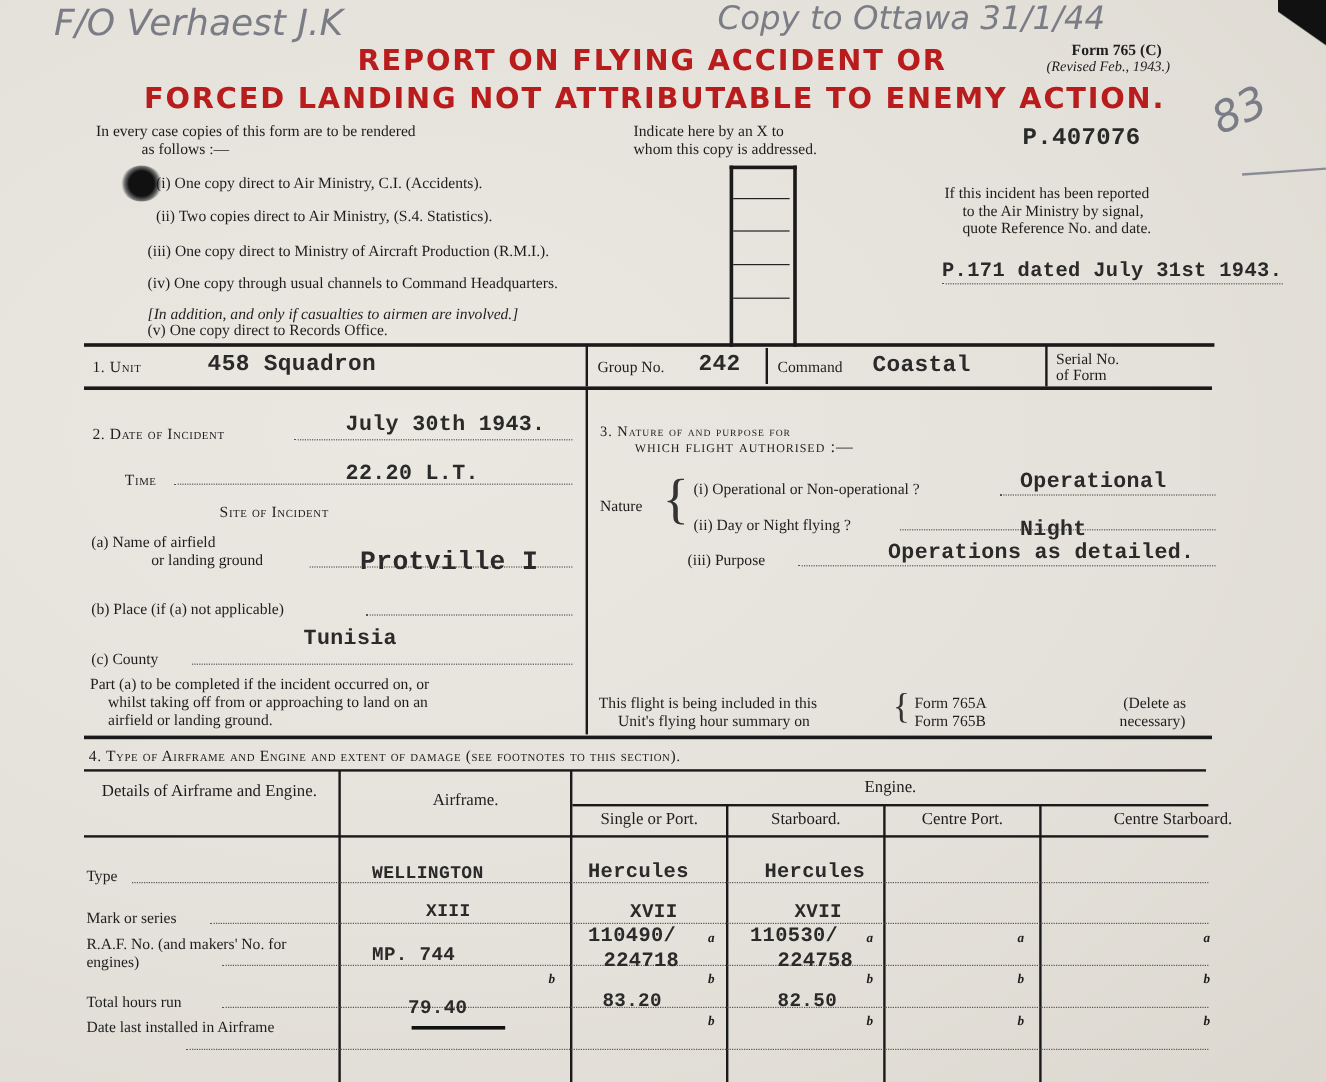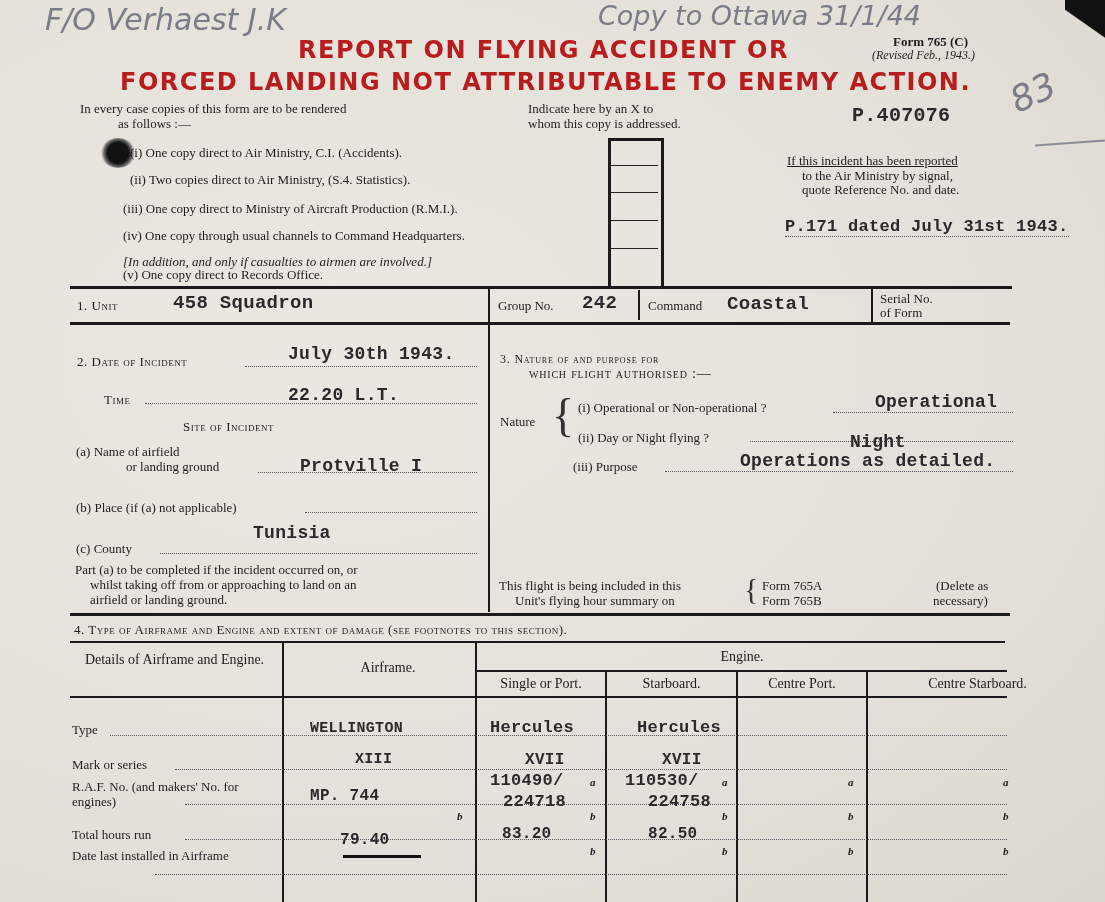--- a/index.html
+++ b/index.html
@@ -55,21 +55,21 @@
 <div class="abs small" style="left:123px;top:228px;">(iv) One copy through usual channels to Command Headquarters.</div>
 <div class="abs small" style="left:123px;top:254px;font-style:italic;">[In addition, and only if casualties to airmen are involved.]</div>
 <div class="abs small" style="left:123px;top:267px;">(v) One copy direct to Records Office.</div>
 
 <div class="abs" style="left:608px;top:138px;width:50px;height:148px;border-left:3px solid #1a1a1a;border-right:3px solid #1a1a1a;border-top:3px solid #1a1a1a;"></div>
 <div class="abs" style="left:611px;top:165px;width:47px;height:27px;border-top:1.5px solid #222;"></div>
 <div class="abs" style="left:611px;top:192px;width:47px;height:28px;border-top:1.5px solid #222;"></div>
 <div class="abs" style="left:611px;top:220px;width:47px;height:28px;border-top:1.5px solid #222;"></div>
 <div class="abs" style="left:611px;top:248px;width:47px;height:36px;border-top:1.5px solid #222;"></div>
 
-<div class="abs small" style="left:787px;top:153px;text-decoration:underline;">If this incident has been reported</div>
+<div class="abs small" style="left:787px;top:153px;">If this incident has been reported</div>
 <div class="abs small" style="left:802px;top:168px;">to the Air Ministry by signal,</div>
 <div class="abs small" style="left:802px;top:182px;text-align:right;">quote Reference No. and date.</div>
 <div class="abs typed dots" style="left:785px;top:217px;font-size:17px;">P.171 dated July 31st 1943.</div>
 
 <div class="hr" style="left:70px;top:286px;width:942px;height:3px;"></div>
 <div class="abs small sc" style="left:77px;top:298px;">1. Unit</div>
 <div class="abs typed" style="left:173px;top:292px;font-size:19px;">458 Squadron</div>
 <div class="vr" style="left:488px;top:288px;height:34px;"></div>
 <div class="abs small" style="left:498px;top:298px;">Group No.</div>
 <div class="abs typed" style="left:582px;top:292px;font-size:19px;">242</div>
@@ -85,37 +85,37 @@
 <div class="abs small sc" style="left:77px;top:354px;">2. Date of Incident</div>
 <div class="abs dots" style="left:245px;top:366px;width:232px;"></div>
 <div class="abs typed" style="left:288px;top:344px;font-size:18px;">July 30th 1943.</div>
 <div class="abs small sc" style="left:104px;top:392px;">Time</div>
 <div class="abs dots" style="left:145px;top:403px;width:332px;"></div>
 <div class="abs typed" style="left:288px;top:385px;font-size:18px;">22.20 L.T.</div>
 <div class="abs small sc" style="left:183px;top:419px;">Site of Incident</div>
 <div class="abs small" style="left:76px;top:444px;">(a) Name of airfield</div>
 <div class="abs small" style="left:126px;top:459px;">or landing ground</div>
 <div class="abs dots" style="left:258px;top:472px;width:219px;"></div>
-<div class="abs typed" style="left:300px;top:456px;font-size:18px;">Protville I</div>
+<div class="abs typed" style="left:300px;top:456px;font-size:22px;">Protville I</div>
 <div class="abs small" style="left:76px;top:500px;">(b) Place (if (a) not applicable)</div>
 <div class="abs dots" style="left:305px;top:512px;width:172px;"></div>
 <div class="abs typed" style="left:253px;top:523px;font-size:18px;">Tunisia</div>
 <div class="abs small" style="left:76px;top:541px;">(c) County</div>
 <div class="abs dots" style="left:160px;top:553px;width:317px;"></div>
 <div class="abs small" style="left:75px;top:562px;text-align:right;">Part (a) to be completed if the incident occurred on, or</div>
 <div class="abs small" style="left:90px;top:577px;">whilst taking off from or approaching to land on an</div>
 <div class="abs small" style="left:90px;top:592px;">airfield or landing ground.</div>
 
 <div class="abs" style="left:500px;top:352px;font-size:12px;font-variant:small-caps;letter-spacing:0.8px;">3. Nature of and purpose for</div>
 <div class="abs" style="left:529px;top:366px;font-size:14px;font-variant:small-caps;letter-spacing:0.8px;">which flight authorised :—</div>
 <div class="abs small" style="left:500px;top:414px;">Nature</div>
 <div class="abs" style="left:552px;top:393px;font-size:46px;line-height:46px;font-weight:100;color:#333;">{</div>
 <div class="abs small" style="left:578px;top:400px;">(i) Operational or Non-operational ?</div>
 <div class="abs dots" style="left:833px;top:412px;width:180px;"></div>
-<div class="abs typed" style="left:850px;top:392px;font-size:18px;margin-left:25px;">Operational</div>
+<div class="abs typed" style="left:850px;top:392px;font-size:18px;">Operational</div>
 <div class="abs small" style="left:578px;top:430px;">(ii) Day or Night flying ?</div>
 <div class="abs dots" style="left:750px;top:441px;width:263px;"></div>
 <div class="abs typed" style="left:850px;top:432px;font-size:18px;">Night</div>
 <div class="abs small" style="left:573px;top:459px;">(iii) Purpose</div>
 <div class="abs dots" style="left:665px;top:471px;width:348px;"></div>
 <div class="abs typed" style="left:740px;top:451px;font-size:18px;">Operations as detailed.</div>
 
 <div class="abs small" style="left:499px;top:578px;">This flight is being included in this</div>
 <div class="abs small" style="left:515px;top:593px;">Unit's flying hour summary on</div>
 <div class="abs" style="left:744px;top:574px;font-size:30px;line-height:30px;font-weight:100;color:#333;">{</div>

